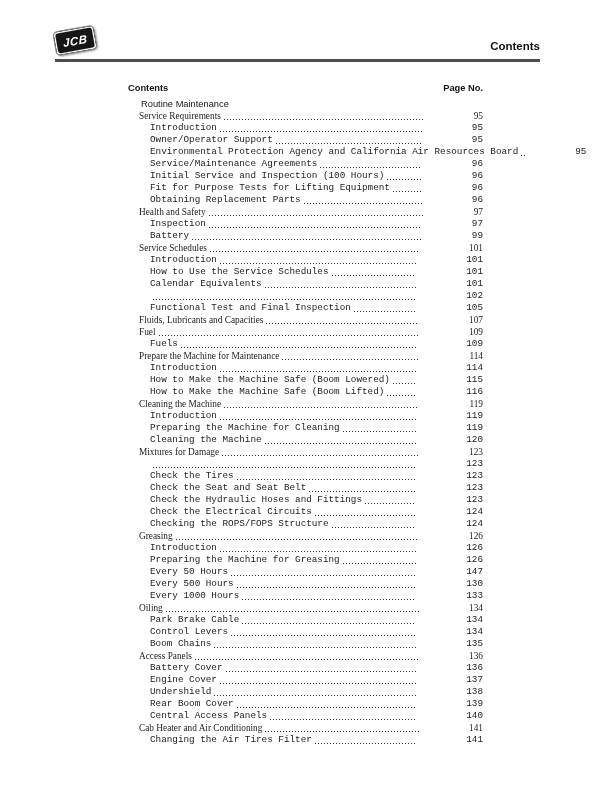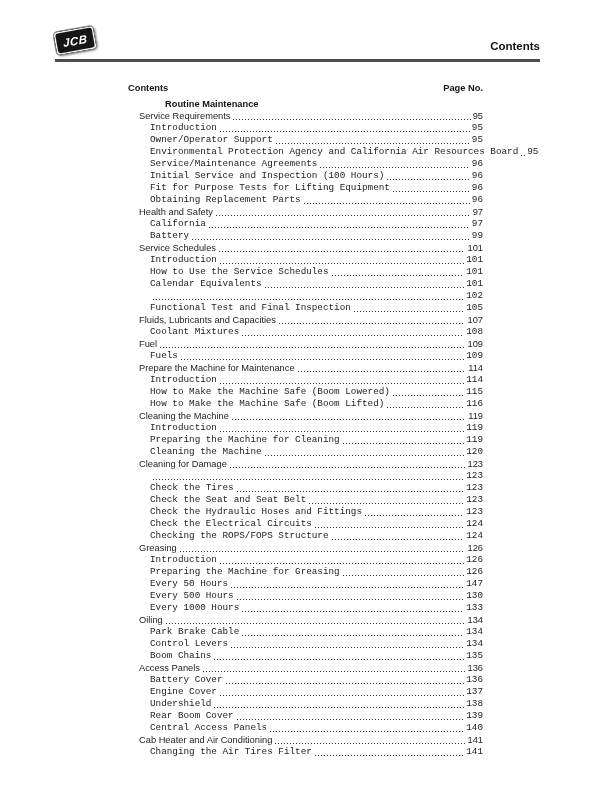--- a/index.html
+++ b/index.html
@@ -69,39 +69,40 @@
     margin-bottom: 4px;
     color: #151515;
   }
   .toc-row {
     display: flex;
     align-items: baseline;
     line-height: 12px;
     font-size: 9.3px;
     color: #1c1c1c;
   }
-  .toc-row.level-0 { padding-left: 13px; font-weight: bold; color: #151515; margin-left: 24px; }
-  .toc-row.level-1 { padding-left: 11px; }
+  .toc-row.level-0 { padding-left: 13px; font-weight: normal; color: #151515; }
+  .toc-row.level-1 { padding-left: 11px; font-family: Liberation Serif, serif; }
   .toc-row.level-2 { padding-left: 22px; font-family: Liberation Mono, monospace; }
   .toc-label {
     flex: 0 1 auto;
     white-space: nowrap;
   }
   .leader {
     flex: 1 1 auto;
     min-width: 4px;
     height: 1px;
     align-self: flex-end;
     margin: 0 2px 2.5px 3px;
     background-image: repeating-linear-gradient(to right, #2e2e2e 0 1px, transparent 1px 3px);
   }
   .toc-page {
     flex: 0 0 auto;
     white-space: nowrap;
     text-align: right;
+    margin-left: 48px;
   }
 </style>
 </head>
 <body>
 
 <div class="page">
 
   <div class="logo">
     <span class="logo-text">JCB</span>
   </div>
@@ -159,21 +160,21 @@
     <span class="toc-label">Obtaining Replacement Parts</span>
     <span class="leader"></span>
     <span class="toc-page">96</span>
   </div>
         <div class="toc-row level-1">
     <span class="toc-label">Health and Safety</span>
     <span class="leader"></span>
     <span class="toc-page">97</span>
   </div>
         <div class="toc-row level-2">
-    <span class="toc-label">California</span>
+    <span class="toc-label">Inspection</span>
     <span class="leader"></span>
     <span class="toc-page">97</span>
   </div>
         <div class="toc-row level-2">
     <span class="toc-label">Battery</span>
     <span class="leader"></span>
     <span class="toc-page">99</span>
   </div>
         <div class="toc-row level-1">
     <span class="toc-label">Service Schedules</span>
@@ -202,25 +203,20 @@
         <div class="toc-row level-2">
     <span class="toc-label">Functional Test and Final Inspection</span>
     <span class="leader"></span>
     <span class="toc-page">105</span>
   </div>
         <div class="toc-row level-1">
     <span class="toc-label">Fluids, Lubricants and Capacities</span>
     <span class="leader"></span>
     <span class="toc-page">107</span>
   </div>
-        <div class="toc-row level-2">
-    <span class="toc-label">Coolant Mixtures</span>
-    <span class="leader"></span>
-    <span class="toc-page">108</span>
-  </div>
         <div class="toc-row level-1">
     <span class="toc-label">Fuel</span>
     <span class="leader"></span>
     <span class="toc-page">109</span>
   </div>
         <div class="toc-row level-2">
     <span class="toc-label">Fuels</span>
     <span class="leader"></span>
     <span class="toc-page">109</span>
   </div>
@@ -258,21 +254,21 @@
     <span class="toc-label">Preparing the Machine for Cleaning</span>
     <span class="leader"></span>
     <span class="toc-page">119</span>
   </div>
         <div class="toc-row level-2">
     <span class="toc-label">Cleaning the Machine</span>
     <span class="leader"></span>
     <span class="toc-page">120</span>
   </div>
         <div class="toc-row level-1">
-    <span class="toc-label">Cleaning for Damage</span>
+    <span class="toc-label">Mixtures for Damage</span>
     <span class="leader"></span>
     <span class="toc-page">123</span>
   </div>
         <div class="toc-row level-2">
     <span class="leader"></span>
     <span class="toc-page">123</span>
   </div>
         <div class="toc-row level-2">
     <span class="toc-label">Check the Tires</span>
     <span class="leader"></span>

